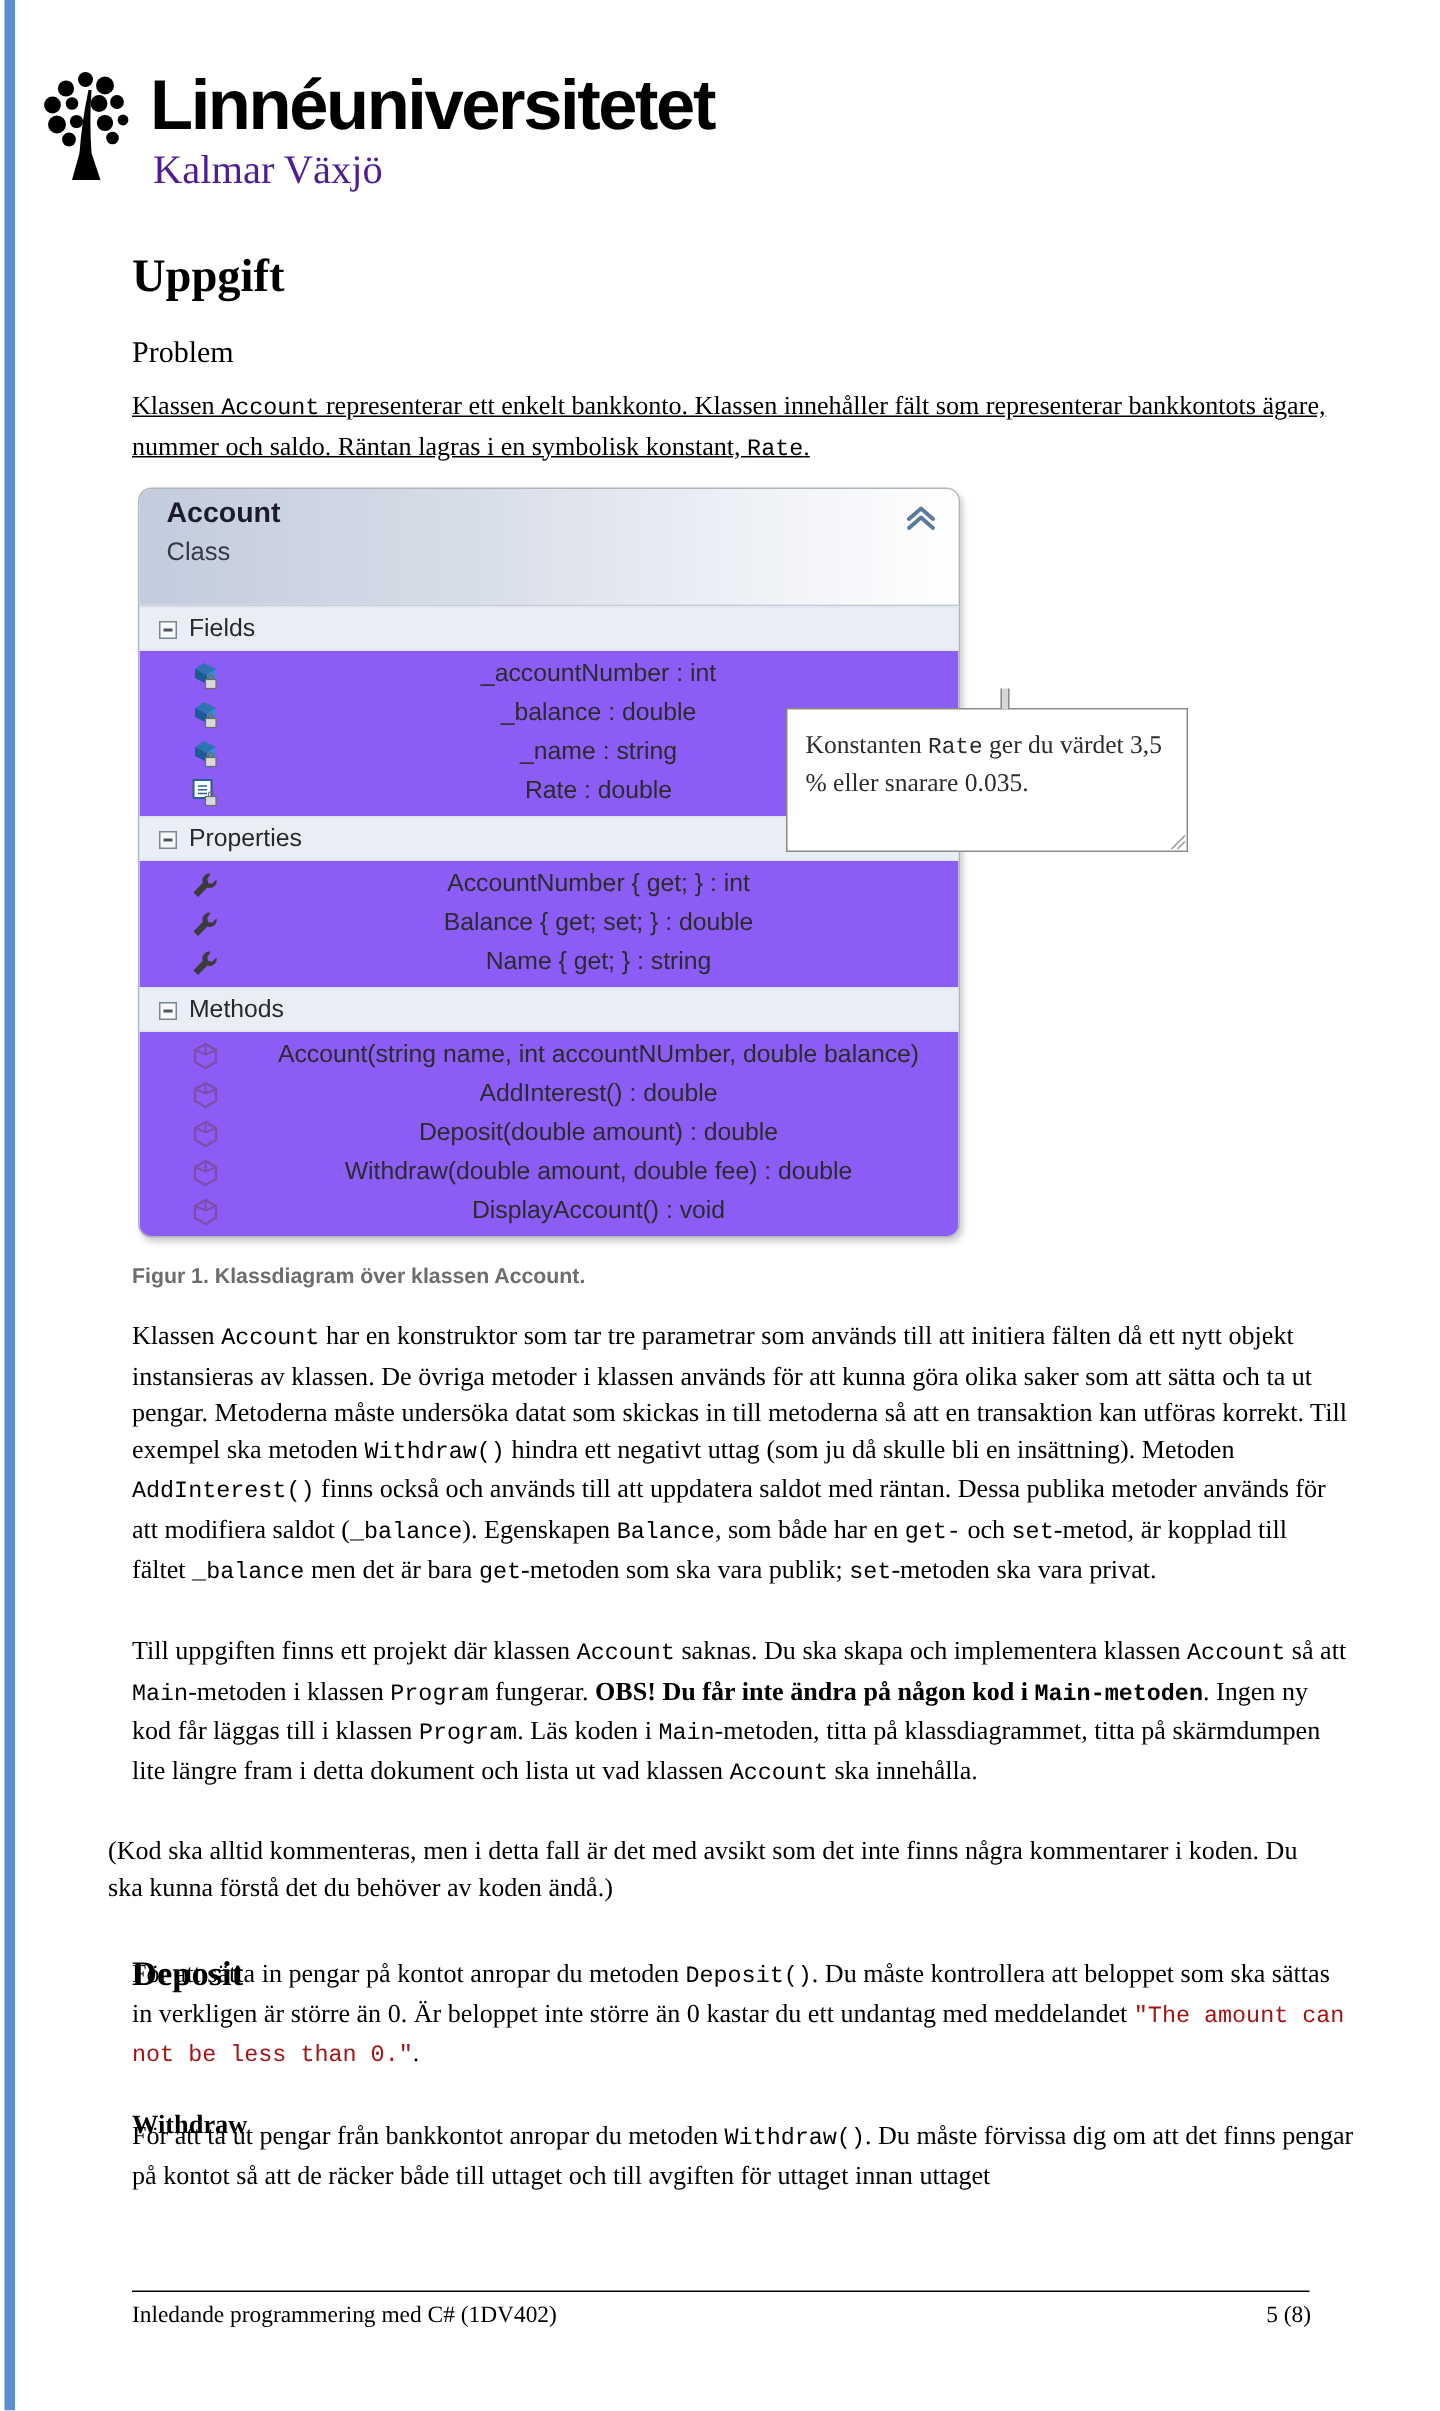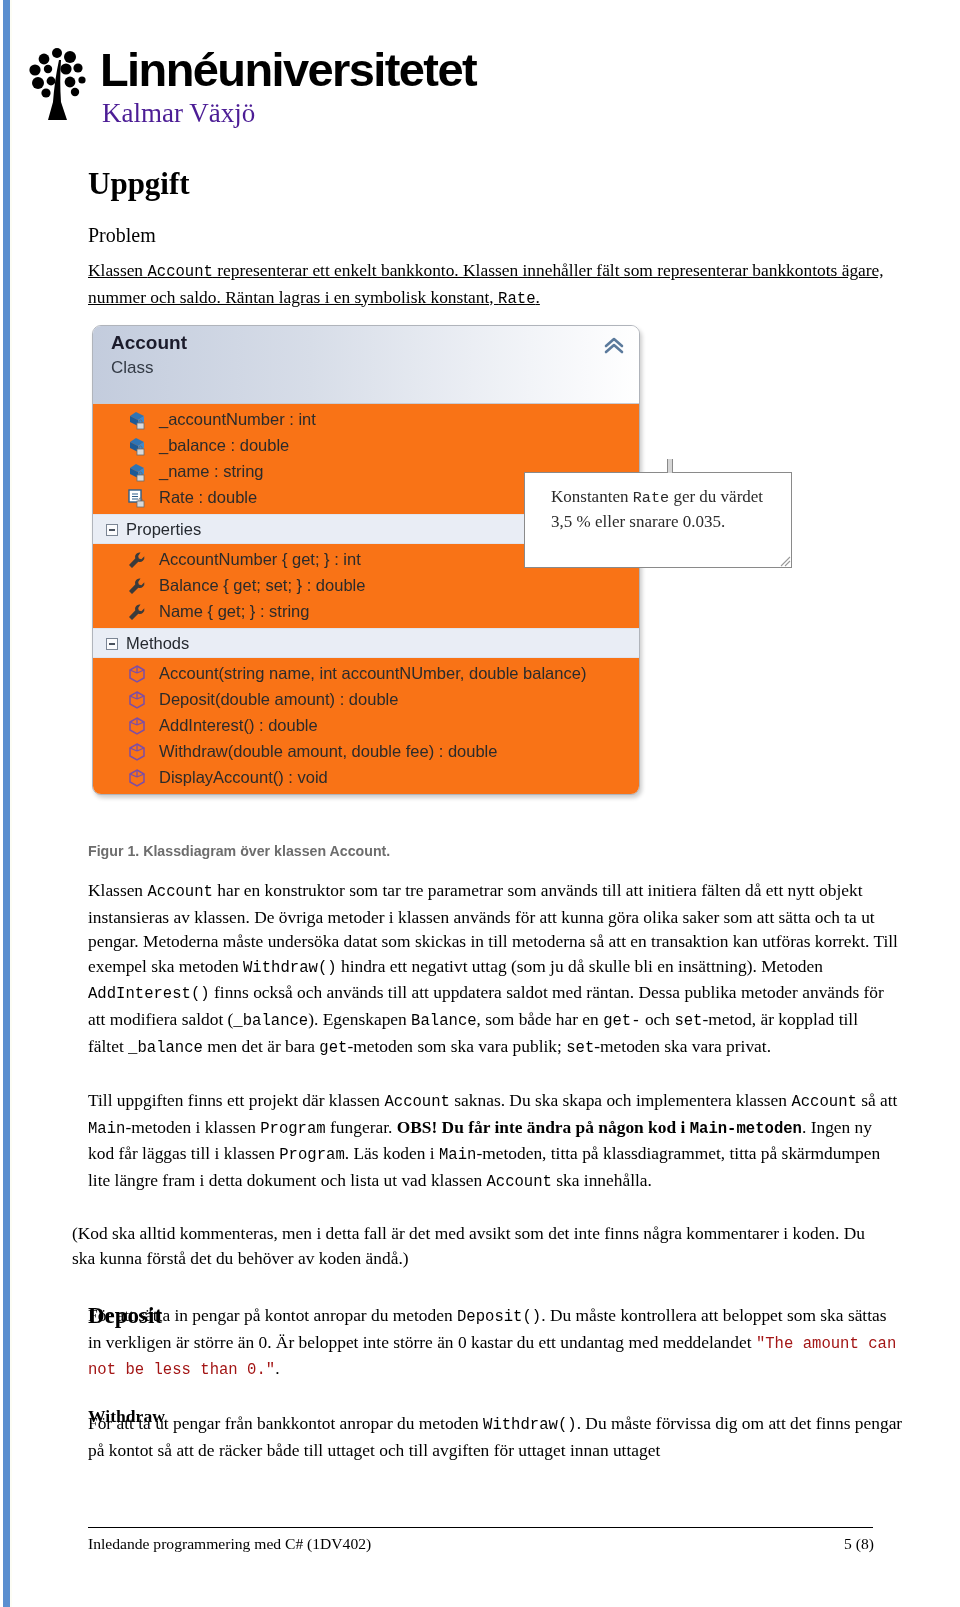--- a/index.html
+++ b/index.html
@@ -103,42 +103,42 @@
   }
   .group-row .expander::before {
     content: ""; position: absolute; left: 2px; top: 4px; width: 6px; height: 1.5px;
     background: #4a525e;
   }
   .group-row .glabel {
     position: absolute; left: 33px; top: 5px;
     font-family: "Liberation Sans", "DejaVu Sans", sans-serif;
     font-size: 16.5px; color: #25292f;
   }
-  .member-list { background: #f97316; padding: 2px 0 4px 0; }
+  .member-list { background: #8b5cf6; padding: 2px 0 4px 0; text-align: center; }
   .member {
     position: relative; height: 26px; padding-left: 66px;
     font-family: "Liberation Sans", "DejaVu Sans", sans-serif;
     font-size: 16.5px; color: #2b2b2b; line-height: 26px; white-space: nowrap;
   }
   .member .mi { position: absolute; left: 33px; top: 4px; width: 22px; height: 20px; }
 
   
   .figcaption {
     position: absolute; left: 88px; top: 843px;
     font-family: "Liberation Sans", "DejaVu Sans", sans-serif;
     font-weight: bold; font-size: 14.2px; color: #6d6d6d;
   }
 
   
   .callout {
     position: absolute; left: 524px; top: 472px; width: 268px; height: 96px;
     background: #ffffff; border: 1px solid #8a8a8a;
     font-family: "Liberation Serif", "DejaVu Serif", serif;
     font-size: 17px; line-height: 23px; color: #2b2b2b;
-    padding: 12px 14px 0 26px;
+    padding: 12px 14px 0 12px;
   }
   .callout-stem {
     position: absolute; left: 142px; top: -14px; width: 6px; height: 14px;
     background: #d6d6d6; border-left: 1px solid #8a8a8a; border-right: 1px solid #8a8a8a;
   }
   .callout-handle {
     position: absolute; right: -1px; bottom: -1px; width: 13px; height: 13px;
   }
   .callout .code { font-size: 15.2px; }
 
@@ -203,20 +203,24 @@
     <div class="classbox">
       <div class="classbox-header">
         <div class="classbox-title">Account</div>
         <div class="classbox-kind">Class</div>
         <svg class="chev-collapse" viewBox="0 0 22 22">
           <path d="M3 12 L11 5 L19 12" fill="none" stroke="#5b7a9c" stroke-width="2.6" stroke-linecap="round" stroke-linejoin="round"></path>
           <path d="M3 18 L11 11 L19 18" fill="none" stroke="#5b7a9c" stroke-width="2.6" stroke-linecap="round" stroke-linejoin="round"></path>
         </svg>
       </div>
 
+      <div class="group-row">
+        <span class="expander"></span>
+        <span class="glabel">Fields</span>
+      </div>
       <div class="member-list">
         <div class="member">
           <svg class="mi" viewBox="0 0 22 20">
             <path d="M4 6 L10 2 L18 6 L12 10 Z" fill="#2e74b5"></path>
             <path d="M4 6 L4 12 L12 16 L12 10 Z" fill="#1c5a96"></path>
             <path d="M12 10 L18 6 L18 12 L12 16 Z" fill="#3e8ad0"></path>
             <rect x="11" y="13" width="7" height="6" fill="#d9d9d9" stroke="#6b6b6b" stroke-width="0.8"></rect>
             <path d="M13 13 v-2 a1.6 1.6 0 0 1 3 0 v2" fill="none" stroke="#6b6b6b" stroke-width="0.9"></path>
           </svg>
           <span>_accountNumber : int</span>
@@ -287,28 +291,28 @@
             <path d="M11 2 L18 6 L18 14 L11 18 L4 14 L4 6 Z" fill="none" stroke="#7b4ea8" stroke-width="1.5"></path>
             <path d="M11 2 L11 9 M11 9 L4 6 M11 9 L18 6" fill="none" stroke="#7b4ea8" stroke-width="1.3"></path>
           </svg>
           <span>Account(string name, int accountNUmber, double balance)</span>
         </div>
         <div class="member">
           <svg class="mi" viewBox="0 0 22 20">
             <path d="M11 2 L18 6 L18 14 L11 18 L4 14 L4 6 Z" fill="none" stroke="#7b4ea8" stroke-width="1.5"></path>
             <path d="M11 2 L11 9 M11 9 L4 6 M11 9 L18 6" fill="none" stroke="#7b4ea8" stroke-width="1.3"></path>
           </svg>
+          <span>AddInterest() : double</span>
+        </div>
+        <div class="member">
+          <svg class="mi" viewBox="0 0 22 20">
+            <path d="M11 2 L18 6 L18 14 L11 18 L4 14 L4 6 Z" fill="none" stroke="#7b4ea8" stroke-width="1.5"></path>
+            <path d="M11 2 L11 9 M11 9 L4 6 M11 9 L18 6" fill="none" stroke="#7b4ea8" stroke-width="1.3"></path>
+          </svg>
           <span>Deposit(double amount) : double</span>
-        </div>
-        <div class="member">
-          <svg class="mi" viewBox="0 0 22 20">
-            <path d="M11 2 L18 6 L18 14 L11 18 L4 14 L4 6 Z" fill="none" stroke="#7b4ea8" stroke-width="1.5"></path>
-            <path d="M11 2 L11 9 M11 9 L4 6 M11 9 L18 6" fill="none" stroke="#7b4ea8" stroke-width="1.3"></path>
-          </svg>
-          <span>AddInterest() : double</span>
         </div>
         <div class="member">
           <svg class="mi" viewBox="0 0 22 20">
             <path d="M11 2 L18 6 L18 14 L11 18 L4 14 L4 6 Z" fill="none" stroke="#7b4ea8" stroke-width="1.5"></path>
             <path d="M11 2 L11 9 M11 9 L4 6 M11 9 L18 6" fill="none" stroke="#7b4ea8" stroke-width="1.3"></path>
           </svg>
           <span>Withdraw(double amount, double fee) : double</span>
         </div>
         <div class="member">
           <svg class="mi" viewBox="0 0 22 20">

